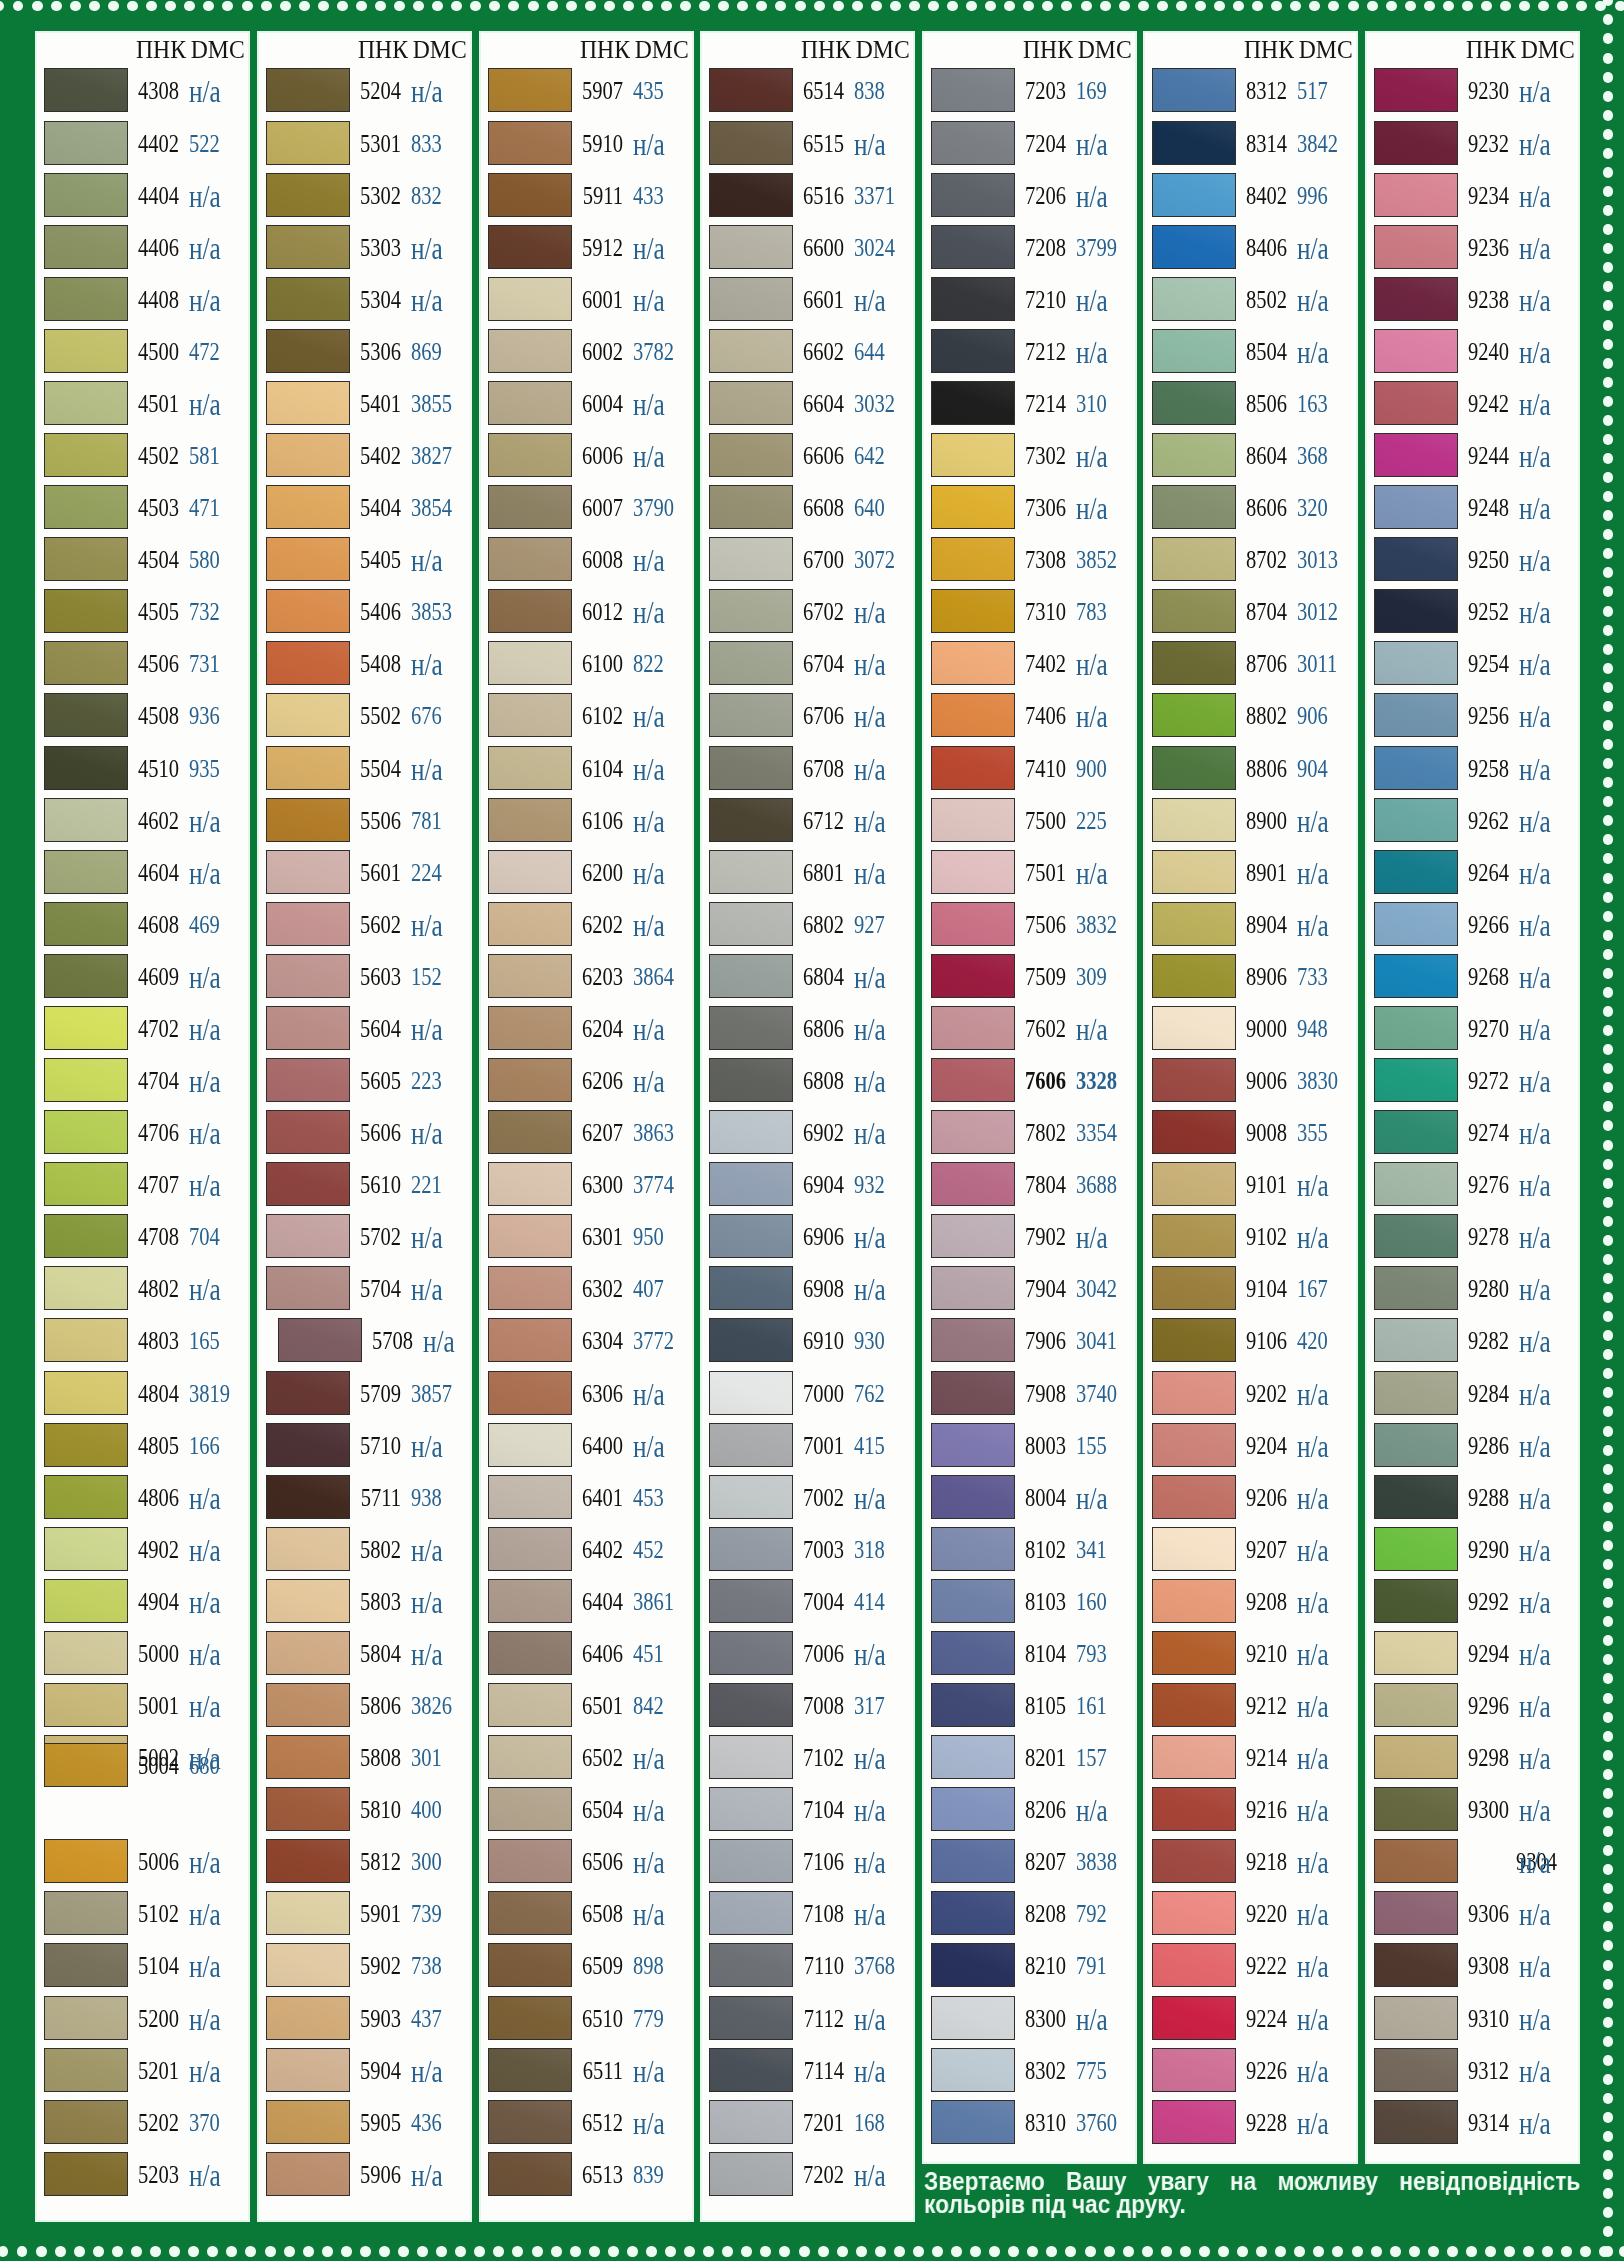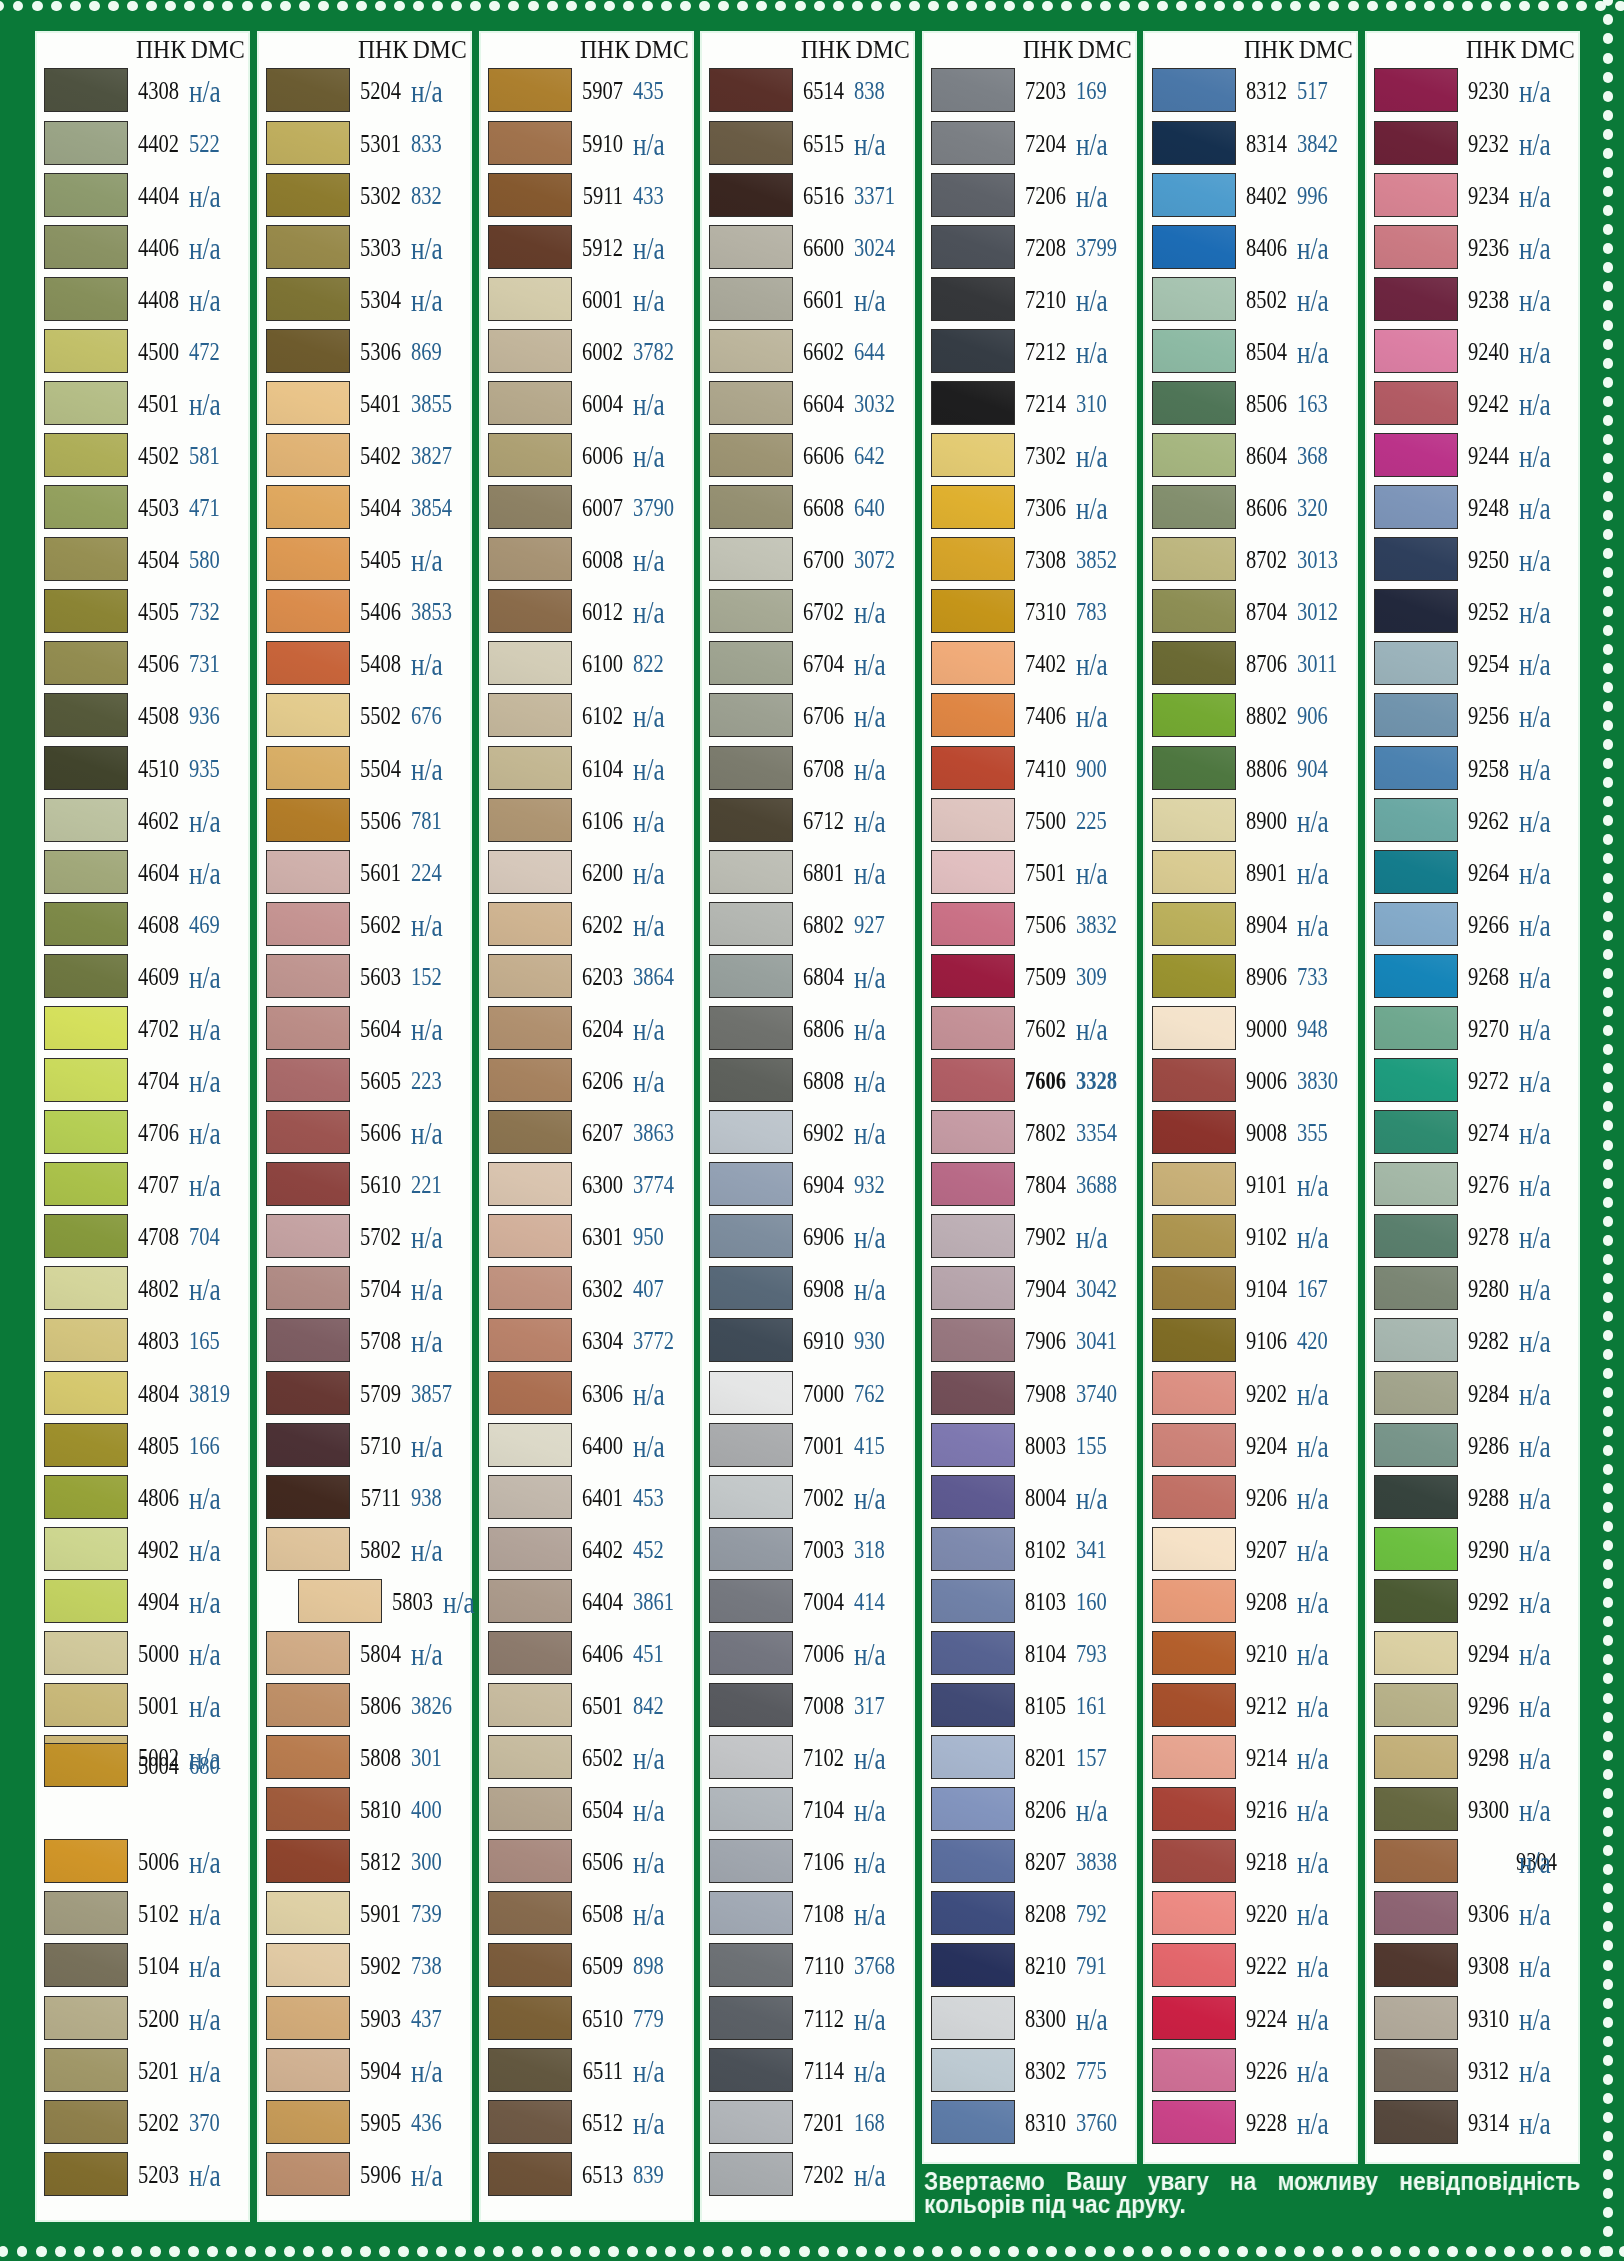--- a/index.html
+++ b/index.html
@@ -379,21 +379,21 @@
       <div class="row" style="top: 1181px;">
     <div class="sw" style="background: rgb(196, 162, 162);"></div>
     <div class="pnk">5702</div>
     <div class="dmc na">н/а</div>
   </div>
       <div class="row" style="top: 1233px;">
     <div class="sw" style="background: rgb(176, 139, 133);"></div>
     <div class="pnk">5704</div>
     <div class="dmc na">н/а</div>
   </div>
-      <div class="row" style="top: 1285px;">
+      <div class="row" style="top: 1285px; margin-left: 12px;">
     <div class="sw" style="background: rgb(125, 93, 98);"></div>
     <div class="pnk">5708</div>
     <div class="dmc na">н/а</div>
   </div>
       <div class="row" style="top: 1338px;">
     <div class="sw" style="background: rgb(103, 56, 51);"></div>
     <div class="pnk">5709</div>
     <div class="dmc">3857</div>
   </div>
       <div class="row" style="top: 1390px;">
@@ -404,21 +404,21 @@
       <div class="row" style="top: 1442px;">
     <div class="sw" style="background: rgb(66, 41, 31);"></div>
     <div class="pnk">5711</div>
     <div class="dmc">938</div>
   </div>
       <div class="row" style="top: 1494px;">
     <div class="sw" style="background: rgb(222, 195, 155);"></div>
     <div class="pnk">5802</div>
     <div class="dmc na">н/а</div>
   </div>
-      <div class="row" style="top: 1546px; margin-left: 32px;">
+      <div class="row" style="top: 1546px;">
     <div class="sw" style="background: rgb(228, 199, 155);"></div>
     <div class="pnk">5803</div>
     <div class="dmc na">н/а</div>
   </div>
       <div class="row" style="top: 1598px;">
     <div class="sw" style="background: rgb(208, 171, 134);"></div>
     <div class="pnk">5804</div>
     <div class="dmc na">н/а</div>
   </div>
       <div class="row" style="top: 1650px;">

